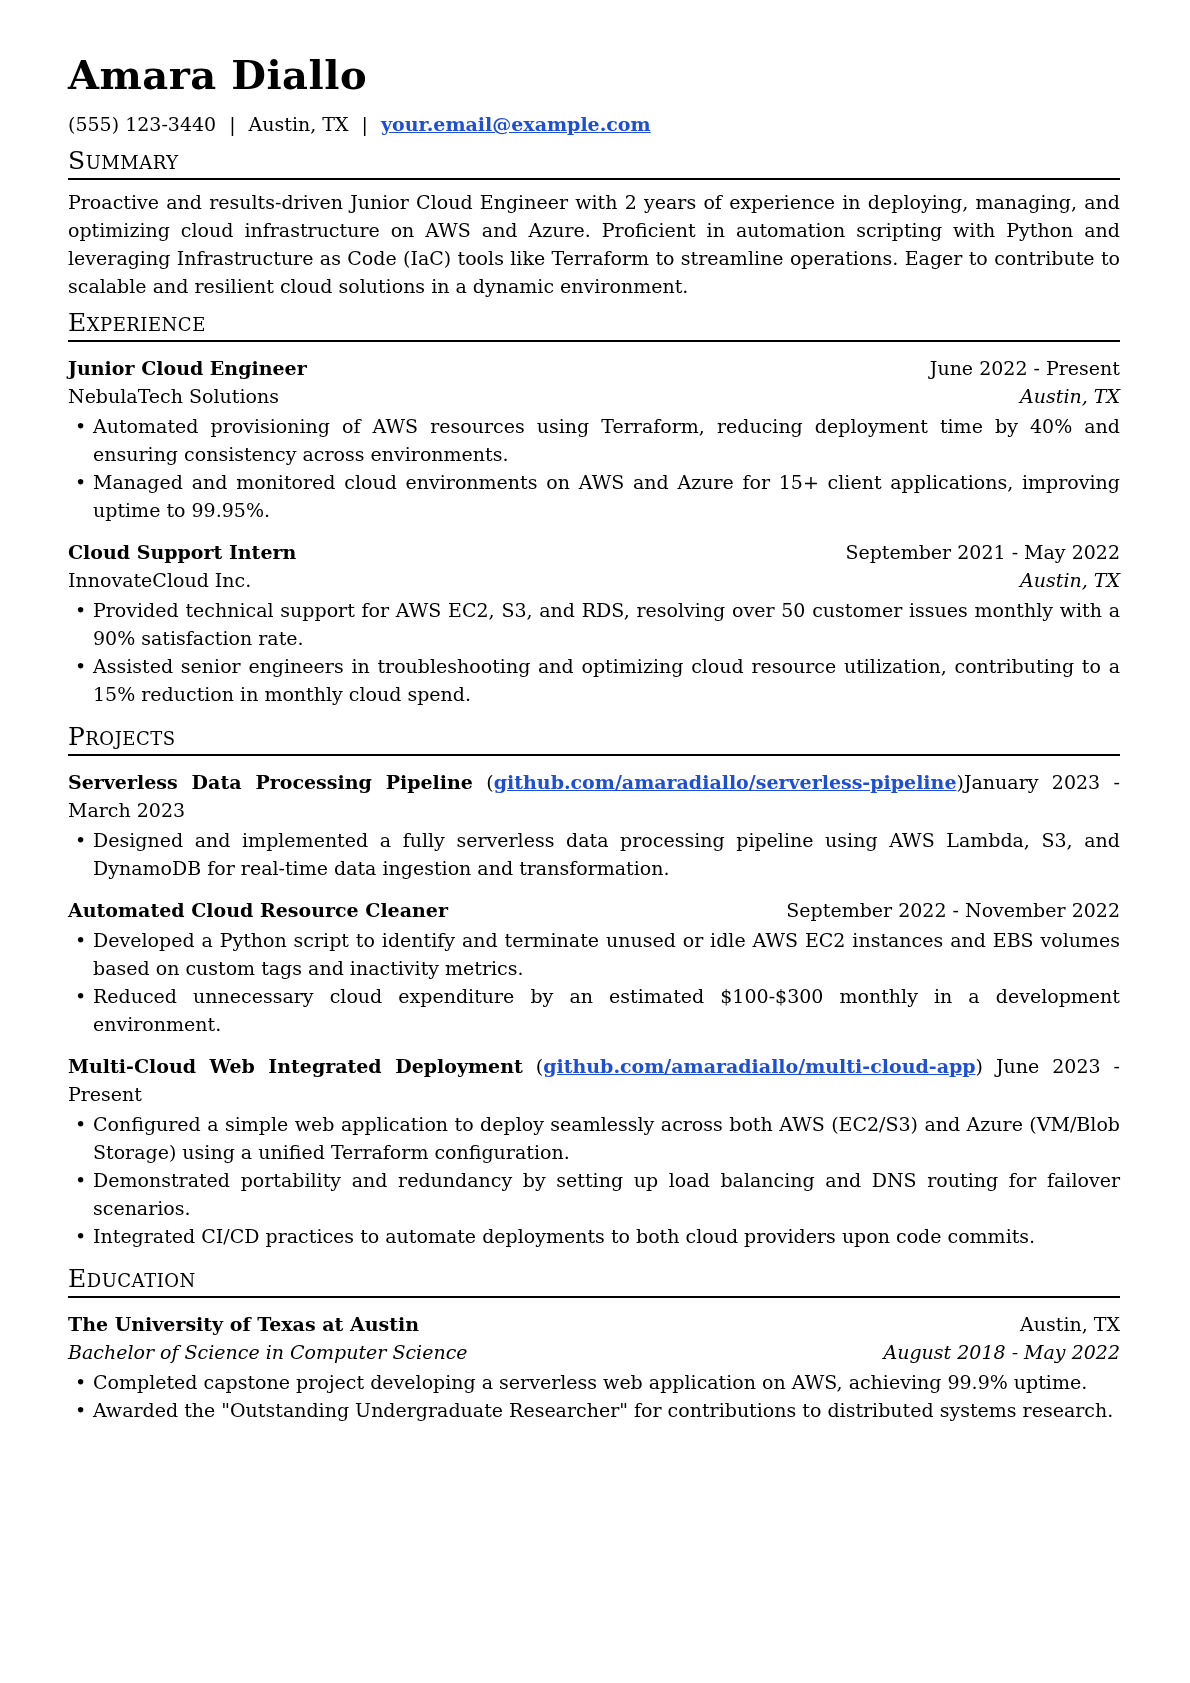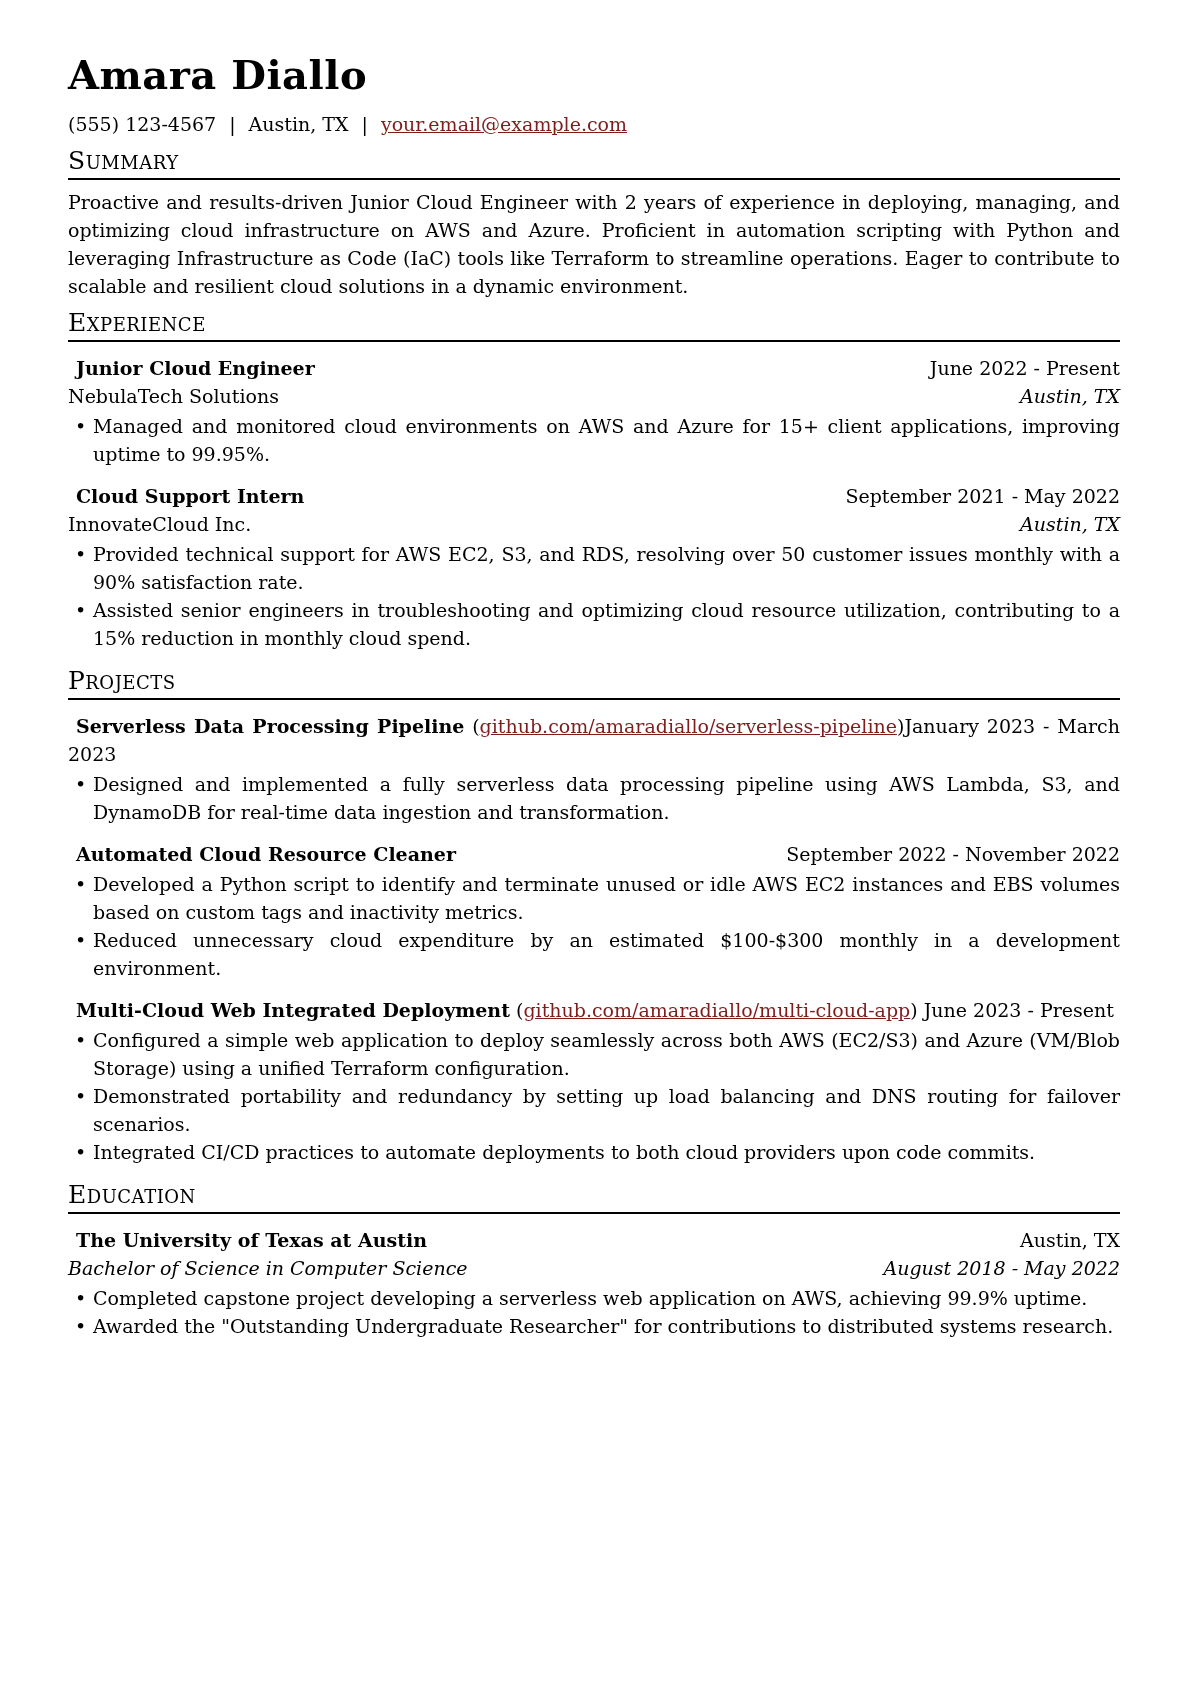--- a/index.html
+++ b/index.html
@@ -18,40 +18,40 @@
   }
   h1.name {
     margin: 0 0 12px 0;
     font-size: 40px;
     line-height: 46px;
     font-weight: bold;
     letter-spacing: 0.5px;
   }
   .contact { margin: 0 0 4px 0; }
   .contact .sep { display: inline-block; margin: 0 13px; }
-  a.link { color: #7f1d1d; text-decoration: underline; cursor: pointer; }
+  a.link { color: #1d4ed8; text-decoration: underline; cursor: pointer; font-weight: bold; }
   h2.sec {
     margin: 8px 0 8px 0;
     padding: 0 0 2px 0;
     font-size: 25px;
     line-height: 30px;
     font-weight: normal;
     font-variant: small-caps;
     letter-spacing: 0.5px;
     border-bottom: 2.5px solid #000000;
   }
   p.body {
     margin: 8px 0 0 0;
     text-align: justify;
     hyphens: auto; -webkit-hyphens: auto;
   }
   .entry { margin: 12px 0 14px 0; }
   .row { display: flex; justify-content: space-between; align-items: baseline; }
   .row .right { white-space: nowrap; margin-left: 16px; }
-  .bold { font-weight: bold; margin-left: 8px; }
+  .bold { font-weight: bold; }
   .italic { font-style: italic; }
   .proj-head {
     margin: 0;
     text-align: justify;
     hyphens: auto; -webkit-hyphens: auto;
   }
   ul.bullets { margin: 2px 0 0 0; padding: 0; list-style: none; }
   ul.bullets li {
     position: relative;
     padding-left: 25px;
@@ -65,41 +65,42 @@
     top: 0;
   }
 </style>
 </head>
 <body>
 
 <div class="page">
 
   <header>
     <h1 class="name">Amara Diallo</h1>
-    <div class="contact"><span>(555) 123-4567</span><span class="sep">|</span><span>Austin, TX</span><span class="sep">|</span><a class="link">your.email@example.com</a></div>
+    <div class="contact"><span>(555) 123-3440</span><span class="sep">|</span><span>Austin, TX</span><span class="sep">|</span><a class="link">your.email@example.com</a></div>
   </header>
 
   <section>
     <h2 class="sec">Summary</h2>
     <p class="body">Proactive and results-driven Junior Cloud Engineer with 2 years of experience in deploying, managing, and optimizing cloud infrastructure on AWS and Azure. Proficient in automation scripting with Python and leveraging Infrastructure as Code (IaC) tools like Terraform to streamline operations. Eager to contribute to scalable and resilient cloud solutions in a dynamic environment.</p>
   </section>
 
   <section>
     <h2 class="sec">Experience</h2>
 
     <div class="entry">
       <div class="row">
         <span class="bold">Junior Cloud Engineer</span>
         <span class="right">June 2022 - Present</span>
       </div>
       <div class="row">
         <span>NebulaTech Solutions</span>
         <span class="right italic">Austin, TX</span>
       </div>
       <ul class="bullets">
+        <li>Automated provisioning of AWS resources using Terraform, reducing deployment time by 40% and ensuring consistency across environments.</li>
         <li>Managed and monitored cloud environments on AWS and Azure for 15+ client applications, improving uptime to 99.95%.</li>
       </ul>
     </div>
 
     <div class="entry">
       <div class="row">
         <span class="bold">Cloud Support Intern</span>
         <span class="right">September 2021 - May 2022</span>
       </div>
       <div class="row">

